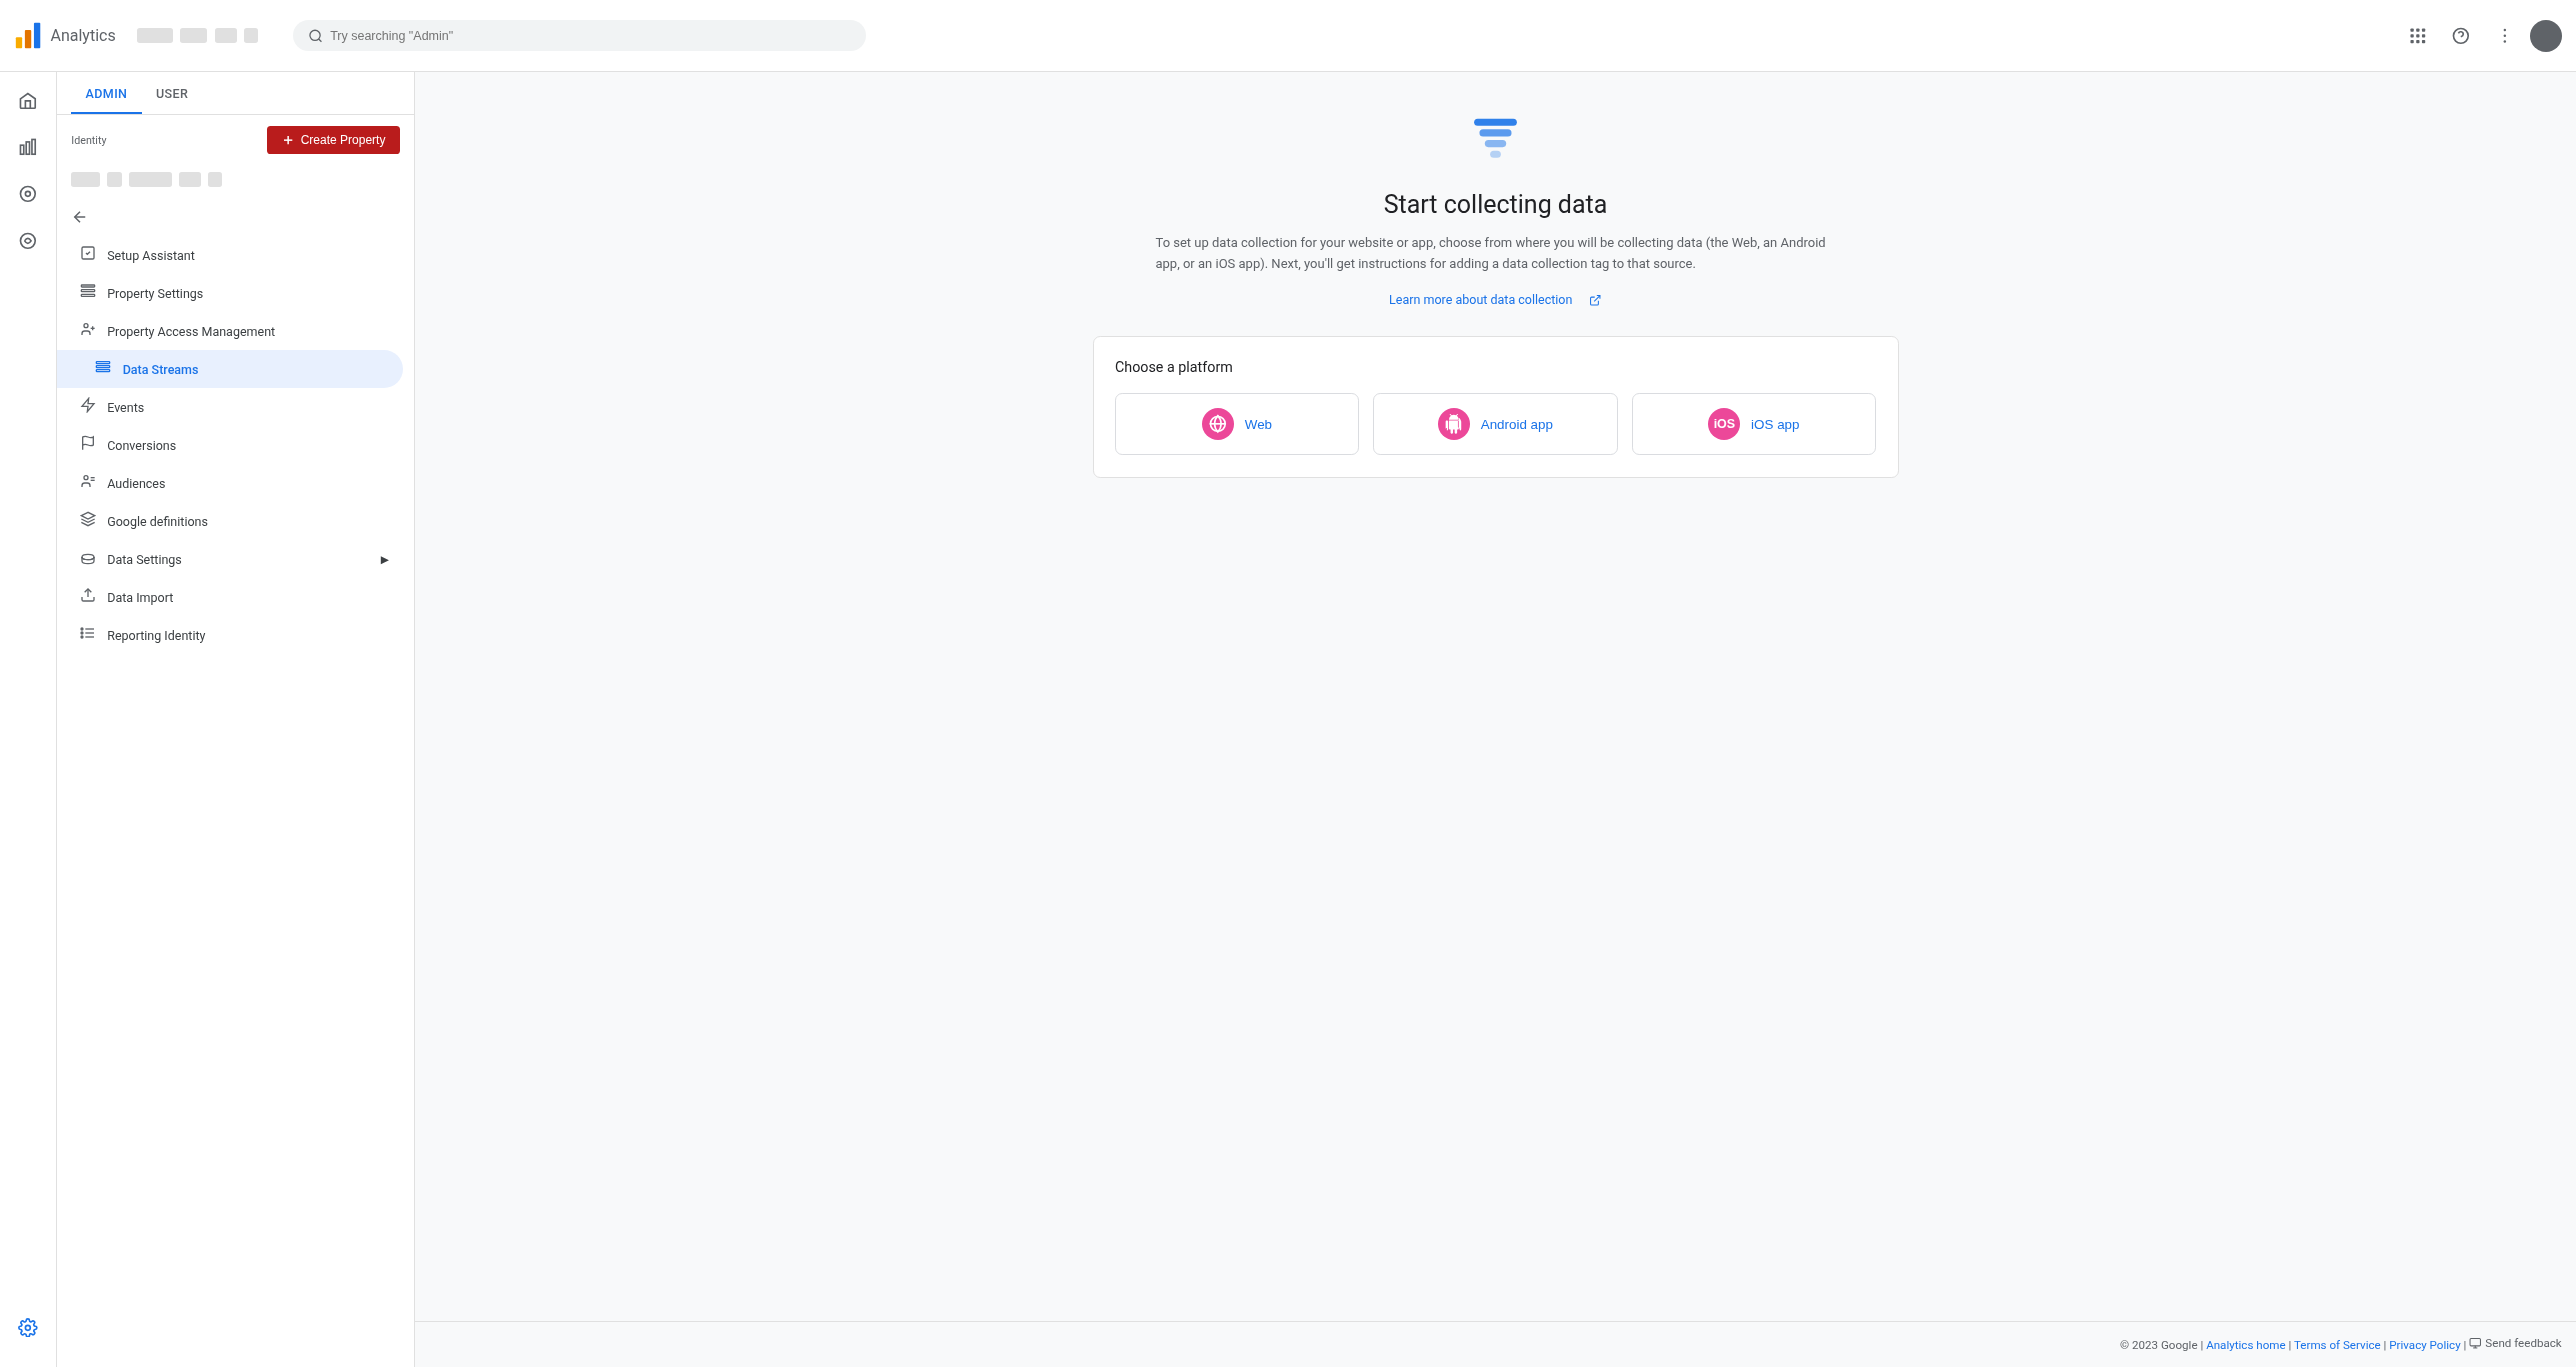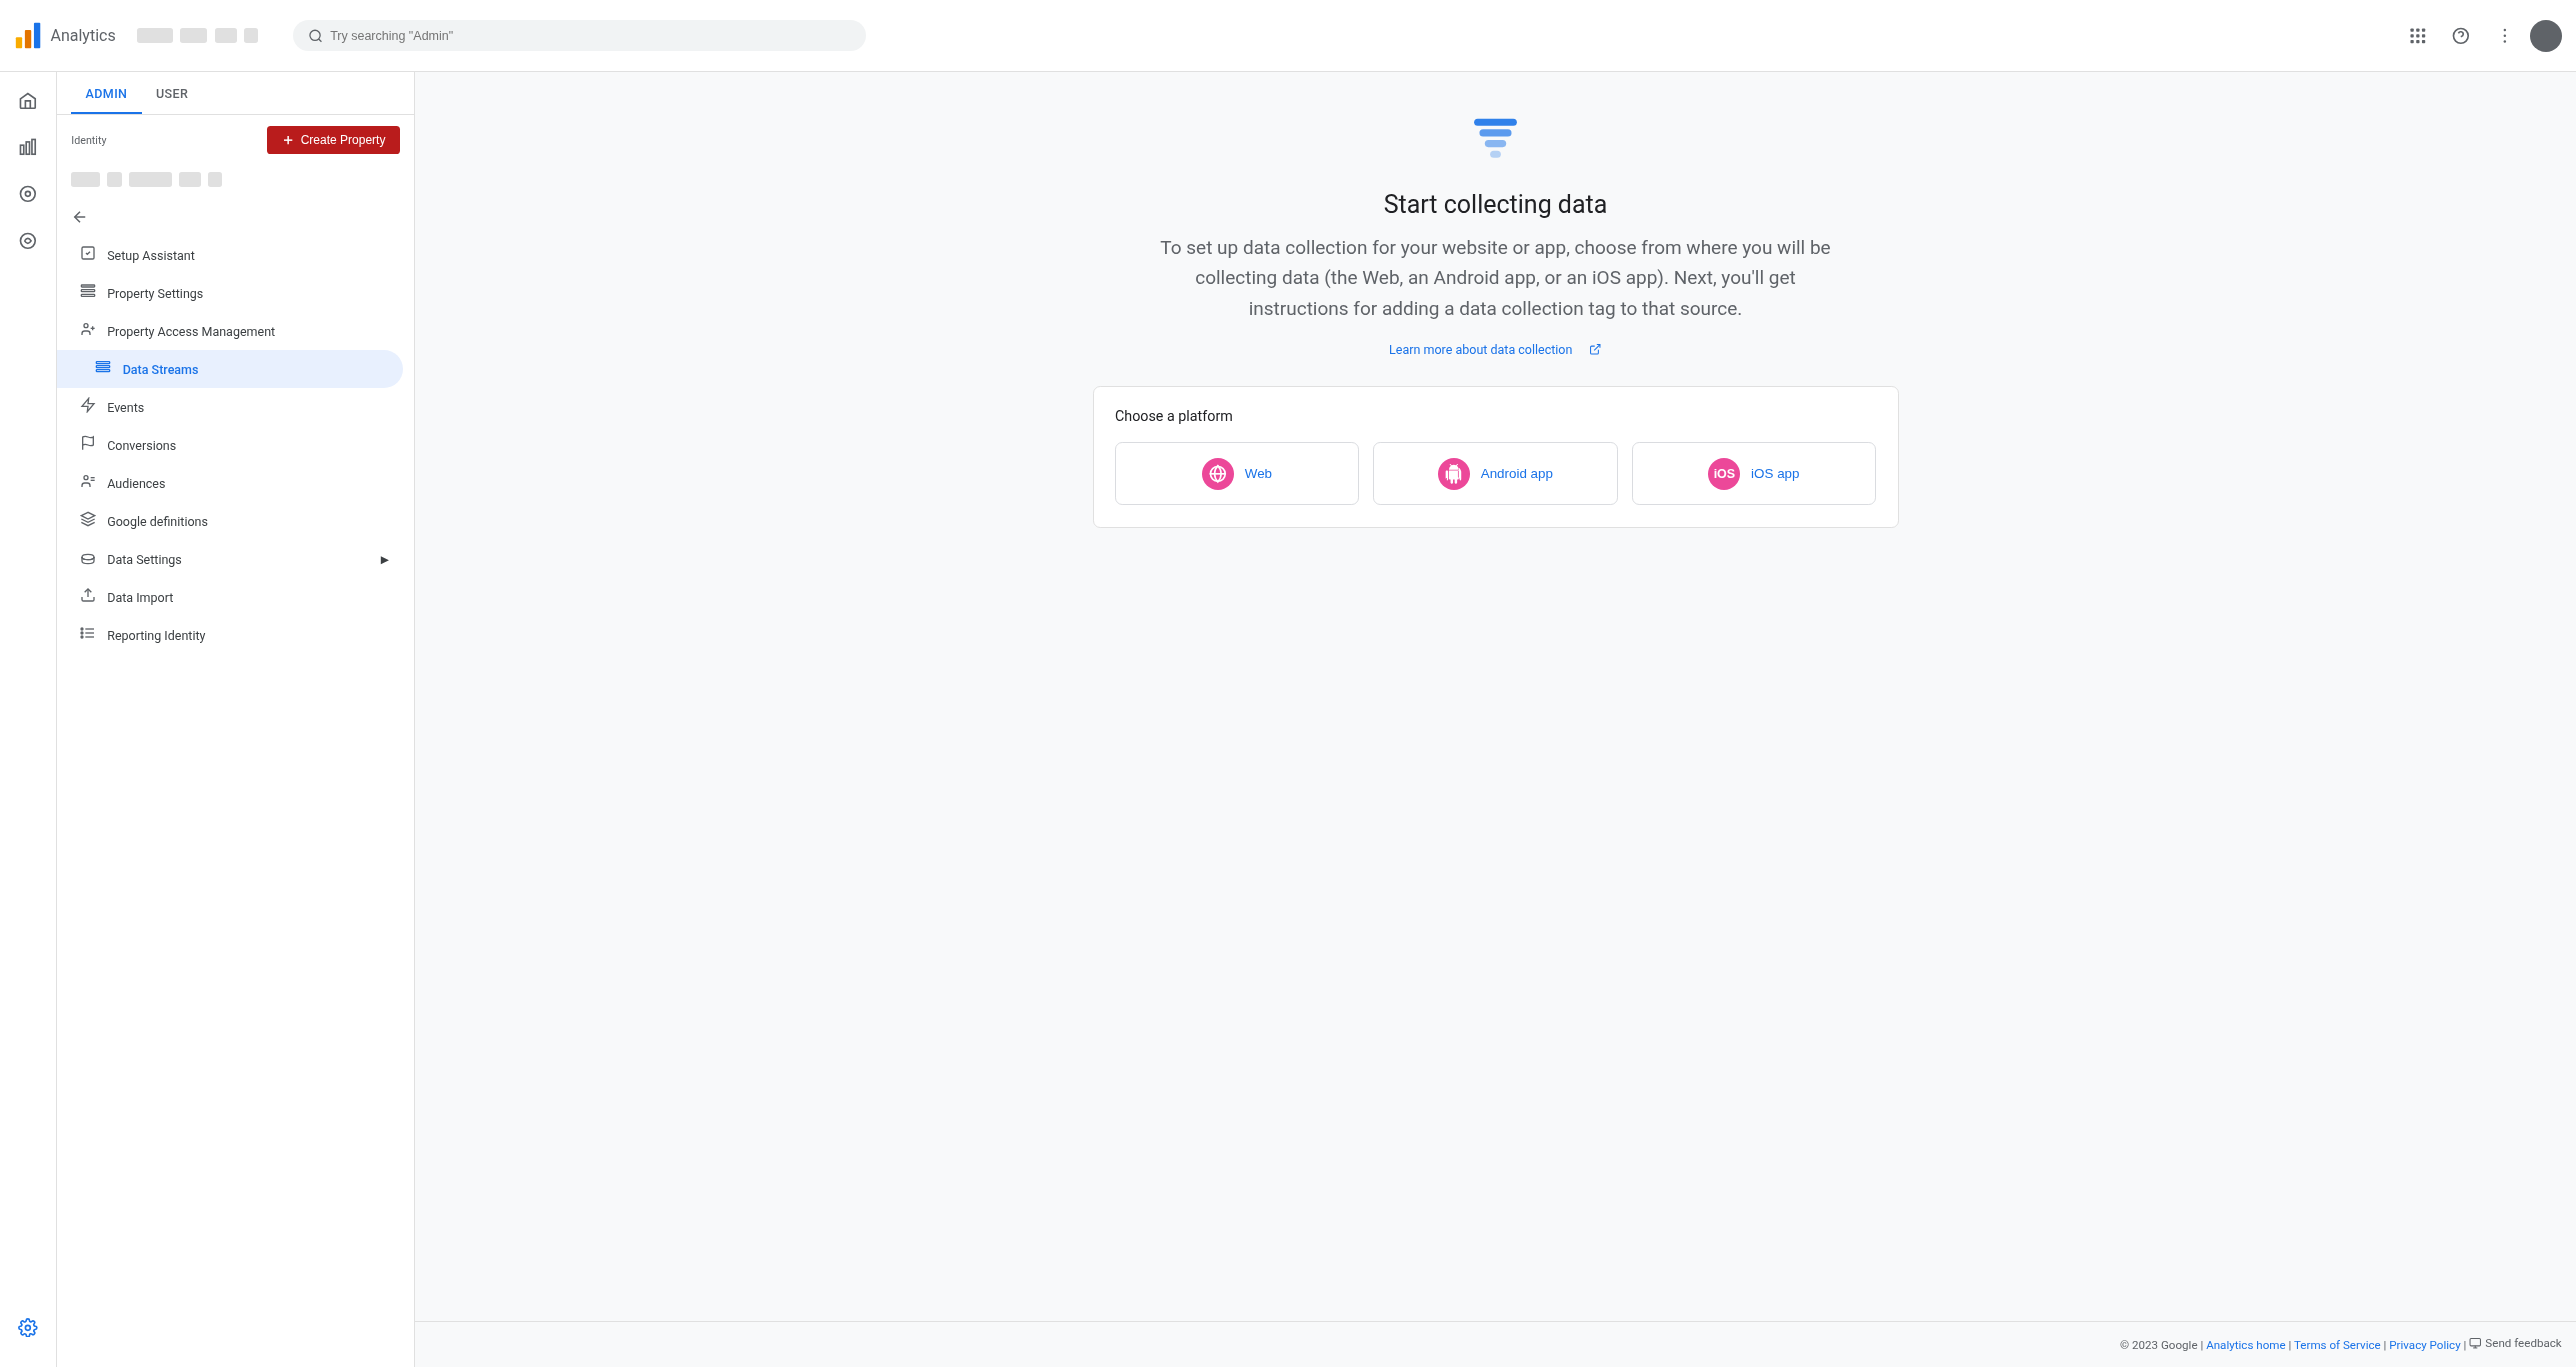--- a/index.html
+++ b/index.html
@@ -103,21 +103,21 @@
       flex: 1; overflow-y: auto; display: flex; flex-direction: column;
       background: #f8f9fa;
     }
     .content-main {
       flex: 1; display: flex; flex-direction: column; align-items: center;
       padding: 43px 29px;
     }
     .hero-icon { margin-bottom: 21.5px; }
     .hero-title { font-size: 25px; font-weight: 400; color: #202124; margin-bottom: 14.3px; }
     .hero-desc {
-      font-size: 19px; color: #5f6368; max-width: 680px; text-align: center; line-height: 1.6; margin-bottom: 18px;
+      font-size: 13px; color: #5f6368; max-width: 680px; line-height: 1.6; margin-bottom: 18px;
     }
     .hero-link { color: #1a73e8; font-size: 12.5px; text-decoration: none; display: flex; align-items: center; gap: 17px; margin-bottom: 29px; }
 
     .platform-card {
       background: #fff; border: 0.9px solid #e0e0e0; border-radius: 7.2px;
       padding: 21.5px; width: 100%; max-width: 806px;
     }
     .platform-title { font-size: 14.3px; color: #202124; margin-bottom: 18px; font-weight: 400; }
     .platform-options { display: flex; gap: 14.3px; }
     .platform-btn {

